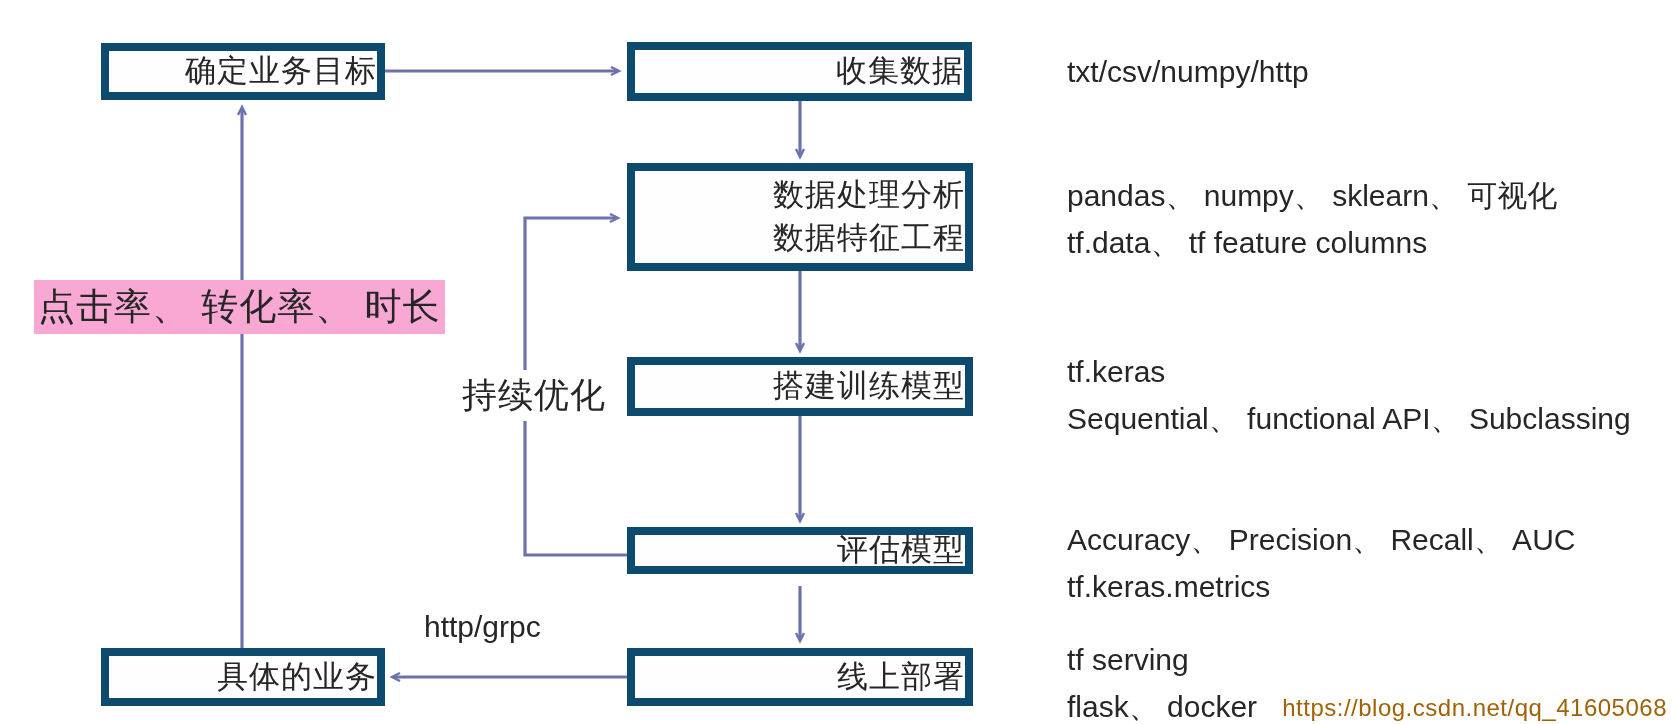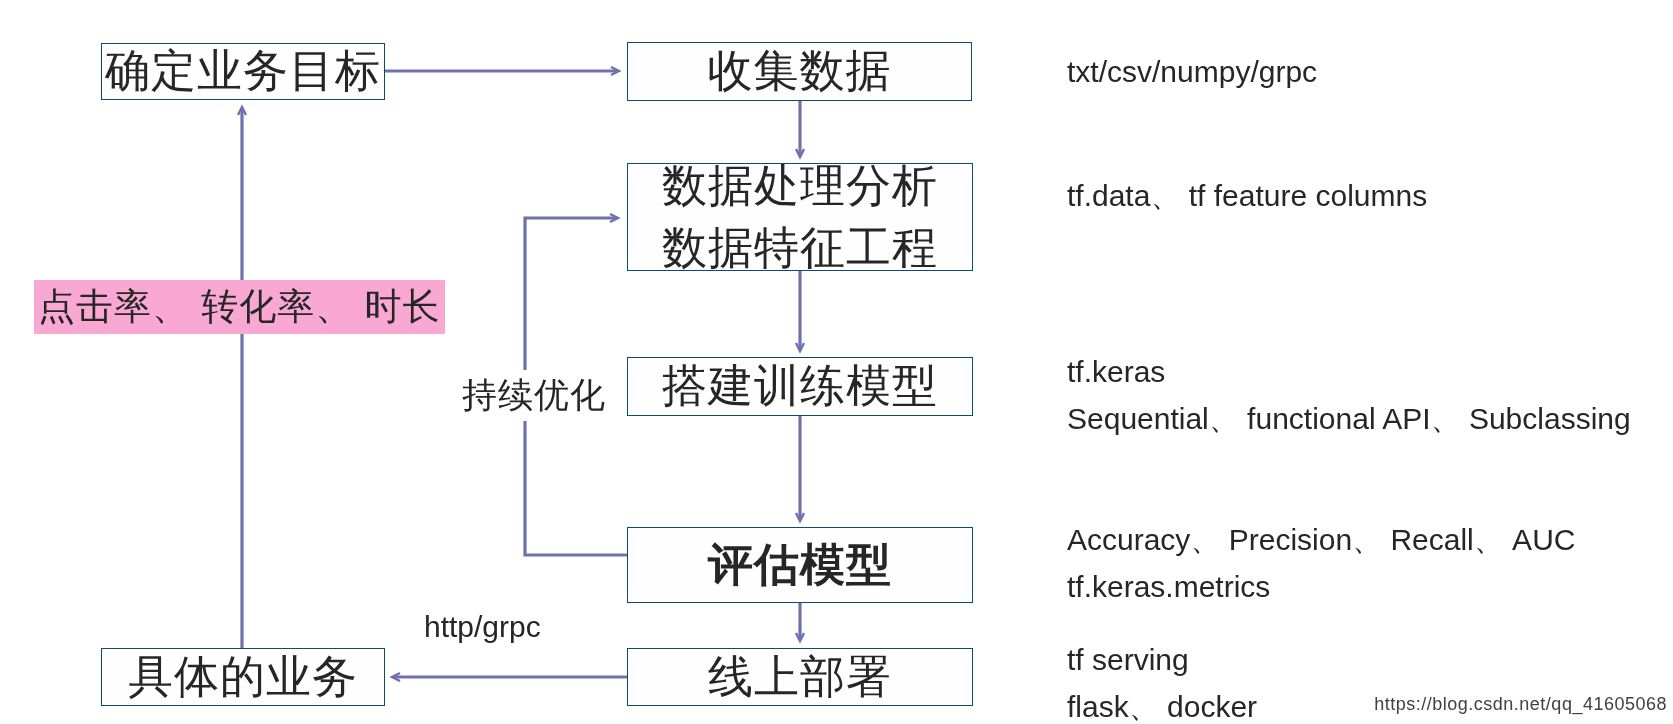--- a/index.html
+++ b/index.html
@@ -9,49 +9,49 @@
     background:#ffffff;
     font-family:"Liberation Sans", sans-serif;
     color:#262626;
     overflow:hidden;
   }
   #edges{position:absolute;left:0;top:0;width:1673px;height:724px;}
   .edge{stroke:#6e72ac;stroke-width:3.2;fill:none;}
   .node{
     position:absolute;
     background:#fefefe;
-    border:1px solid #0c4a6e;
+    border:8px solid #0c4a6e;
     display:flex;flex-direction:column;
-    align-items:center;justify-content:center;
-    font-size:45px;
+    align-items:flex-end;justify-content:center;
+    font-size:31px;
     line-height:1.38;
     box-sizing:border-box;
     text-align:center;
     letter-spacing:1px;
   }
   .n-goal{left:101px;top:43px;width:284px;height:57px;}
   .n-collect{left:627px;top:42px;width:345px;height:59px;}
   .n-process{left:627px;top:163px;width:346px;height:108px;}
   .n-train{left:627px;top:357px;width:346px;height:59px;}
-  .n-eval{left:627px;top:527px;width:346px;height:76px;font-weight:bold;}
+  .n-eval{left:627px;top:527px;width:346px;height:47px;}
   .n-deploy{left:627px;top:648px;width:346px;height:58px;}
   .n-business{left:101px;top:648px;width:284px;height:58px;}
   .edge-label{position:absolute;white-space:nowrap;}
   .l-metrics{left:34px;top:280px;font-size:37px;background:#f9a8d4;padding:2px 4px;letter-spacing:1px;}
   .l-optimize{left:456px;top:370px;font-size:35px;background:#ffffff;padding:2px 6px;letter-spacing:1px;}
   .l-http{left:424px;top:610px;font-size:30px;}
   .annotation{position:absolute;left:1067px;font-size:30px;line-height:47px;white-space:nowrap;}
   .a-collect{top:48px;}
   .a-process{top:172px;}
   .a-train{top:348px;}
   .a-eval{top:516px;}
   .a-deploy{top:636px;}
   .watermark{
     position:absolute;right:6px;top:694px;
-    font-size:18px;color:#404040;letter-spacing:0.5px;
+    font-size:24px;color:#a16207;letter-spacing:0.5px;
   }
 </style>
 </head>
 <body>
 
 <div id="canvas">
 
   <svg id="edges" viewBox="0 0 1673 724" xmlns="http://www.w3.org/2000/svg">
     <defs>
       <marker id="ah" markerWidth="12" markerHeight="12" refX="8" refY="5" orient="auto" markerUnits="userSpaceOnUse" viewBox="0 0 12 12">
@@ -97,24 +97,25 @@
     <span>具体的业务</span>
   </div>
 
   <div class="edge-label l-metrics">点击率、 转化率、 时长</div>
 
   <div class="edge-label l-optimize">持续优化</div>
 
   <div class="edge-label l-http">http/grpc</div>
 
   <div class="annotation a-collect">
-    <div>txt/csv/numpy/grpc</div>
+    <div>txt/csv/numpy/http</div>
   </div>
 
   <div class="annotation a-process">
+    <div>pandas、 numpy、 sklearn、 可视化</div>
     <div>tf.data、 tf feature columns</div>
   </div>
 
   <div class="annotation a-train">
     <div>tf.keras</div>
     <div>Sequential、 functional API、 Subclassing</div>
   </div>
 
   <div class="annotation a-eval">
     <div>Accuracy、 Precision、 Recall、 AUC</div>

